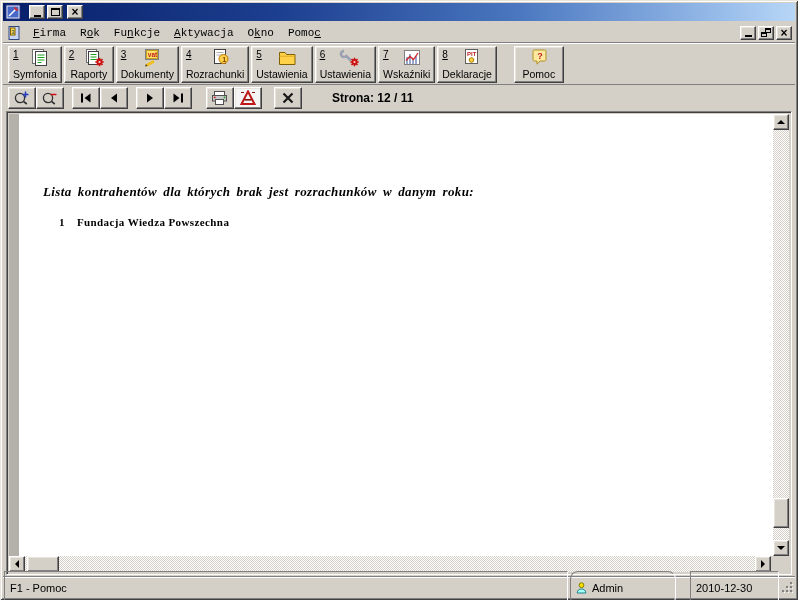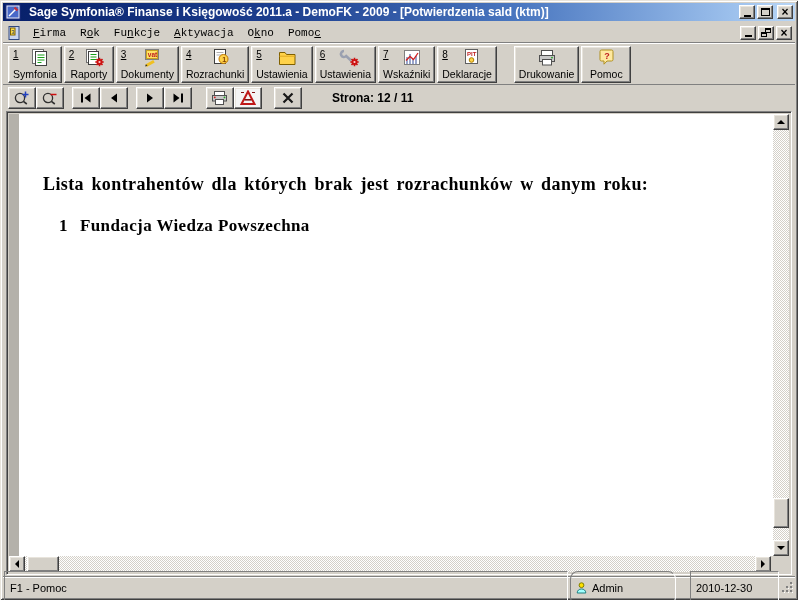--- a/index.html
+++ b/index.html
@@ -76,26 +76,26 @@
   
   .content{
     position:absolute;left:6px;top:111px;width:786px;height:464px;
     background:#d4d0c8;
     border:1px solid;border-color:#808080 #fff #fff #808080;
     box-shadow:inset 1px 1px 0 #404040;
   }
   .margin-strip{position:absolute;left:2px;top:2px;bottom:18px;width:10px;background:#b4b1aa;}
   .page{position:absolute;left:12px;top:2px;right:18px;bottom:18px;background:#fff;overflow:hidden;}
   .doc-heading{
-    position:absolute;left:24px;top:60px;
-    font-family:"Liberation Serif",serif;font-weight:bold;font-size:18px;
-    letter-spacing:.4px;word-spacing:2.5px;white-space:nowrap;
+    position:absolute;left:24px;top:70px;
+    font-family:"Liberation Serif",serif;font-weight:bold;font-size:13px;
+    letter-spacing:.4px;word-spacing:2.5px;white-space:nowrap;font-style:italic;
   }
   .doc-item{position:absolute;left:40px;top:102px;
-    font-family:"Liberation Serif",serif;font-weight:bold;font-size:17px;
+    font-family:"Liberation Serif",serif;font-weight:bold;font-size:11px;
     letter-spacing:.4px;white-space:nowrap;}
   .doc-item .inum{margin-right:12px;}
   
   .checker{
     background-color:#fff;
     background-image:
       linear-gradient(45deg,#d4d0c8 25%,transparent 25%,transparent 75%,#d4d0c8 75%),
       linear-gradient(45deg,#d4d0c8 25%,transparent 25%,transparent 75%,#d4d0c8 75%);
     background-size:2px 2px;background-position:0 0,1px 1px;
   }
@@ -145,21 +145,20 @@
 
   <div class="titlebar">
     <span class="micon">
       <svg width="16" height="16">
           <rect x="1" y="1" width="14" height="14" fill="#e8ecf8" stroke="#203080"></rect>
           <rect x="2.5" y="2.5" width="11" height="11" fill="#4868c8"></rect>
           <path d="M4 12L11 5" stroke="#ffffff" stroke-width="1.5"></path>
           <path d="M9.5 3.5l3 3" stroke="#c03040" stroke-width="2.4"></path>
         </svg>
     </span>
-    <span class="ttext">Sage Symfonia® Finanse i Księgowość 2011.a - DemoFK - 2009 - [Potwierdzenia sald (ktm)]</span>
     <span class="winbtns">
       <span class="wbtn">
           <span class="g-min"></span>
         </span>
       <span class="wbtn">
           <span class="g-max"></span>
         </span>
       <span class="wbtn gap">
           <span class="g-x">×</span>
         </span>
@@ -295,31 +294,20 @@
             <rect x="4.5" y="1.5" width="12" height="14" fill="#fff" stroke="#606060"></rect>
             <text x="6" y="8" font-size="6" font-weight="bold" fill="#c02020" font-family="Liberation Sans,sans-serif">PIT</text>
             <circle cx="10.5" cy="12" r="2.3" fill="#ffd24a" stroke="#b08000"></circle>
           </svg>
       </span>
       <span class="tlabel">Deklaracje</span>
     </div>
 
     <div class="tgap"></div>
 
-    <div class="tbtn">
-      <span class="ticon" style="margin-left:0">
-        <svg width="22" height="20">
-            <rect x="5.5" y="2.5" width="11" height="6" fill="#fff" stroke="#505050"></rect>
-            <rect x="3.5" y="7.5" width="15" height="6" fill="#c8c8c8" stroke="#505050"></rect>
-            <rect x="6.5" y="11.5" width="9" height="5.5" fill="#fff" stroke="#505050"></rect>
-            <circle cx="16" cy="9.6" r=".9" fill="#20a020"></circle>
-          </svg>
-      </span>
-      <span class="tlabel">Drukowanie</span>
-    </div>
 
     <div class="tbtn">
       <span class="ticon" style="margin-left:0">
         <svg width="22" height="20">
             <path d="M6.5 2h10A1.5 1.5 0 0 1 18 3.5v8a1.5 1.5 0 0 1-1.5 1.5H12l-3 3.2V13H6.5A1.5 1.5 0 0 1 5 11.5v-8A1.5 1.5 0 0 1 6.5 2z" fill="#ffe9a0" stroke="#b09020"></path>
             <text x="9.2" y="11.4" font-size="9" font-weight="bold" fill="#c02020" font-family="Liberation Sans,sans-serif">?</text>
           </svg>
       </span>
       <span class="tlabel">Pomoc</span>
     </div>

